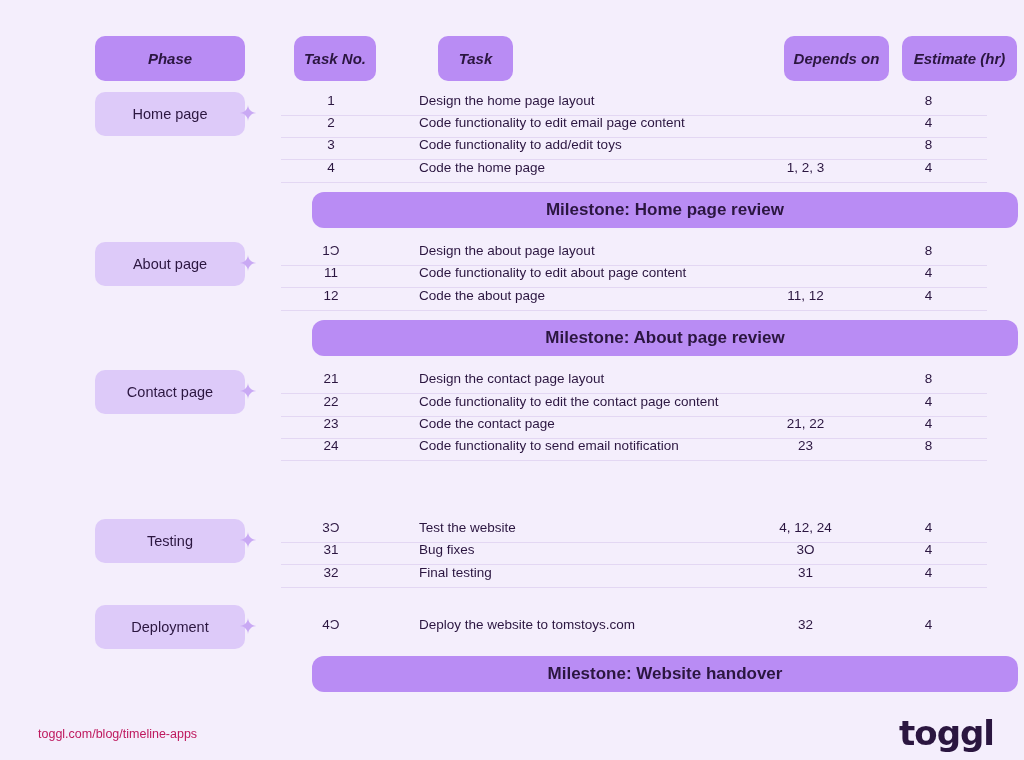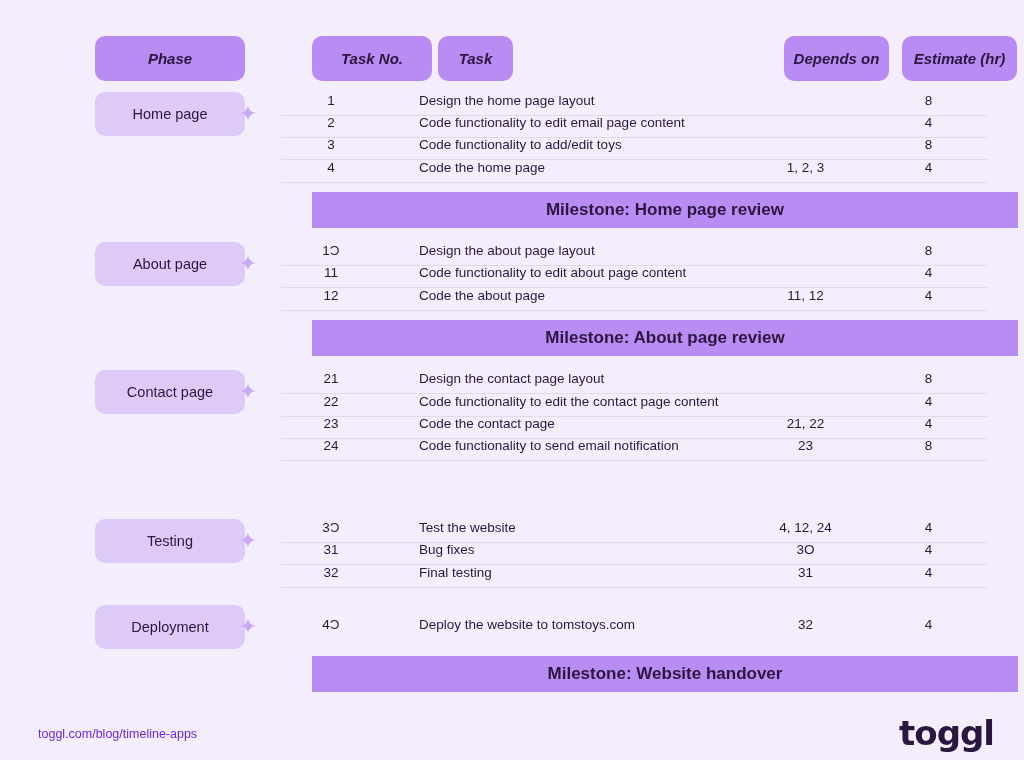--- a/index.html
+++ b/index.html
@@ -44,21 +44,21 @@
     position: absolute;
     height: 45px;
     background: #b98cf4;
     color: #2b1640;
     font-style: italic;
     font-weight: bold;
     font-size: 15px;
     border-radius: 10px;
   }
   .hdr-phase    { left: 64px;  width: 150px; }
-  .hdr-taskno   { left: 281px; width: 120px; }
+  .hdr-taskno   { left: 263px; width: 82px; }
   .hdr-task     { left: 407px; width: 75px;  }
   .hdr-depends  { left: 753px; width: 105px; }
   .hdr-estimate { left: 871px; width: 115px; }
 
   
   .phase-pill {
     position: absolute;
     left: 64px;
     width: 150px;
     height: 44px;
@@ -114,33 +114,33 @@
     text-align: center;
   }
 
   
   .milestone {
     position: absolute;
     left: 281px;
     width: 706px;
     height: 36px;
     background: #b98cf4;
-    border-radius: 0;
+    border-radius: 12px;
     color: #2b1640;
     font-size: 17px;
     font-weight: bold;
   }
 
   
   .footer-url {
     position: absolute;
     left: 38px;
     top: 727px;
     font-size: 12.5px;
-    color: #6d28d9;
+    color: #be185d;
   }
   .brand {
     position: absolute;
     right: 30px;
     top: 713px;
     font-size: 34px;
     font-weight: bold;
     letter-spacing: -1px;
     color: #2b1640;
     font-family: "DejaVu Sans", sans-serif;

